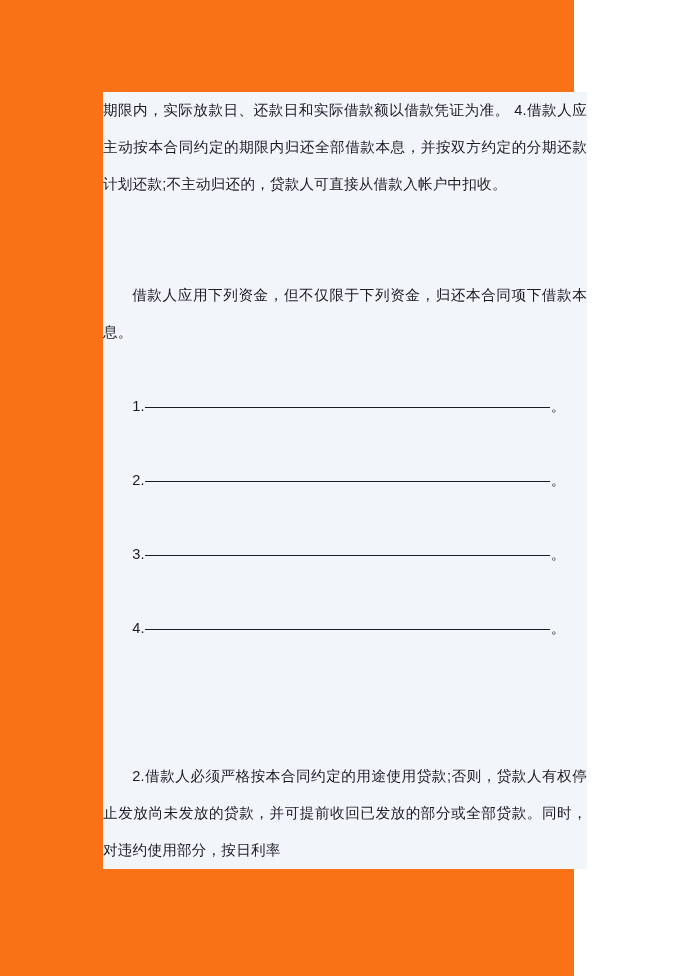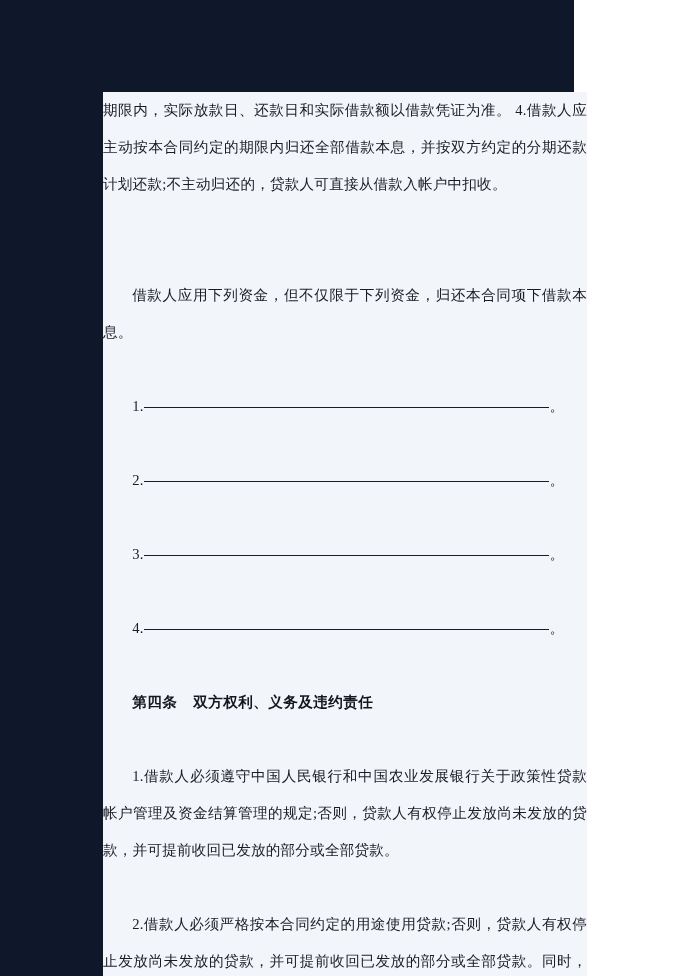--- a/index.html
+++ b/index.html
@@ -13,23 +13,22 @@
     background: #ffffff;
     font-family: "Liberation Sans", "DejaVu Sans", sans-serif;
     -webkit-font-smoothing: antialiased;
     overflow: hidden;
   }
 
   .page {
     position: relative;
     width: 574px;
     height: 976px;
-    background: #0f172a;
+    background: #f97316;
     box-sizing: border-box;
-    font-family: Liberation Serif, serif;
   }
 
   
   .content-area {
     position: absolute;
     left: 103px;
     top: 92px;
     width: 484px;
     background: #f2f5fa;
     padding: 0;
@@ -140,25 +139,23 @@
       <div class="spacer"></div>
 
       <div class="blank-row">
         <span class="num">4.</span>
         <span class="rule"></span>
         <span class="tail">。</span>
       </div>
 
       <div class="spacer"></div>
 
-      <p class="heading"><span>第四条</span><span class="gap"></span><span>双方权利、义务及违约责任</span></p>
 
       <div class="spacer"></div>
 
-      <p class="para indent">1.借款人必须遵守中国人民银行和中国农业发展银行关于政策性贷款帐户管理及资金结算管理的规定;否则，贷款人有权停止发放尚未发放的贷款，并可提前收回已发放的部分或全部贷款。</p>
 
       <div class="spacer"></div>
 
       <p class="para indent"><span>2.借款人必须严格按本合同约定的用途使用贷款;否则，贷款人有权停止发放尚未发放的贷款，并可提前收回已发放的部分或全部贷款。同时，对违约使用部分，按日利率</span></p>
 
     </div>
   </div>
 
 </div>
 

